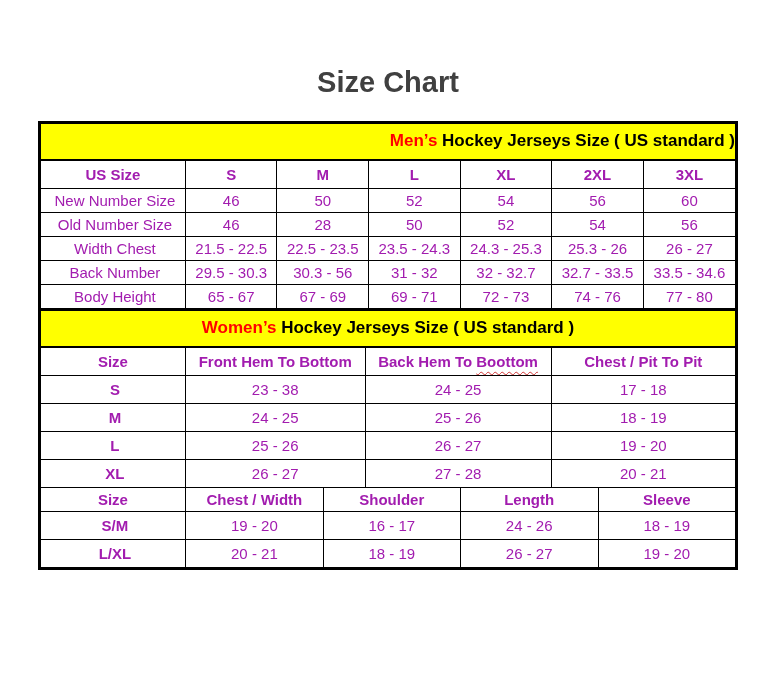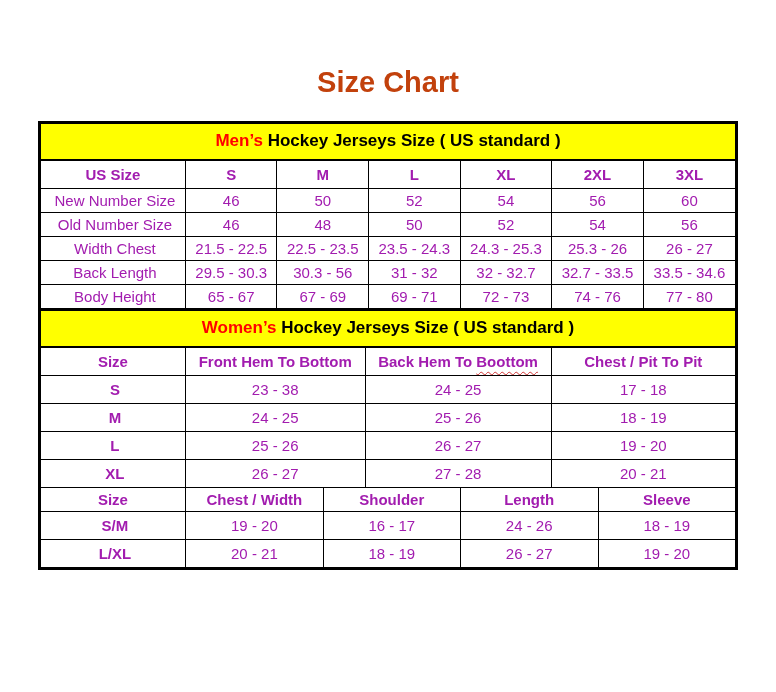--- a/index.html
+++ b/index.html
@@ -9,21 +9,21 @@
     font-family: "Liberation Sans", sans-serif;
   }
   .page {
     width: 776px;
     height: 692px;
     background: #ffffff;
     overflow: hidden;
     box-sizing: border-box;
   }
   .title {
-    color: #c2410c;
+    color: #404040;
     font-size: 29px;
     font-weight: bold;
     text-align: center;
     margin: 0;
     padding-top: 66px;
     padding-bottom: 22px;
     letter-spacing: 0px;
   }
   .chart-wrap {
     margin: 0 38px;
@@ -32,21 +32,21 @@
   .band {
     background: #FFFF00;
     border-top: 2px solid #000000;
     border-bottom: 2px solid #000000;
     text-align: center;
     font-weight: bold;
     font-size: 17px;
     padding: 7px 0 8px 0;
     color: #000000;
   }
-  section:first-of-type .band { border-top: none; }
+  section:first-of-type .band { border-top: none; text-align: right; }
   .accent { color: #FF0000; }
   table.tbl {
     width: 100%;
     border-collapse: collapse;
     table-layout: fixed;
     font-size: 15px;
     color: #a21caf;
   }
   table.tbl th, table.tbl td {
     border: 1px solid #000000;
@@ -115,37 +115,37 @@
               <td>46</td>
               <td>50</td>
               <td>52</td>
               <td>54</td>
               <td>56</td>
               <td>60</td>
             </tr>
             <tr>
               <td>Old Number Size</td>
               <td>46</td>
-              <td>48</td>
+              <td>28</td>
               <td>50</td>
               <td>52</td>
               <td>54</td>
               <td>56</td>
             </tr>
             <tr>
               <td>Width Chest</td>
               <td>21.5 - 22.5</td>
               <td>22.5 - 23.5</td>
               <td>23.5 - 24.3</td>
               <td>24.3 - 25.3</td>
               <td>25.3 - 26</td>
               <td>26 - 27</td>
             </tr>
             <tr>
-              <td>Back Length</td>
+              <td>Back Number</td>
               <td>29.5 - 30.3</td>
               <td>30.3 - 56</td>
               <td>31 - 32</td>
               <td>32 - 32.7</td>
               <td>32.7 - 33.5</td>
               <td>33.5 - 34.6</td>
             </tr>
             <tr>
               <td>Body Height</td>
               <td>65 - 67</td>

